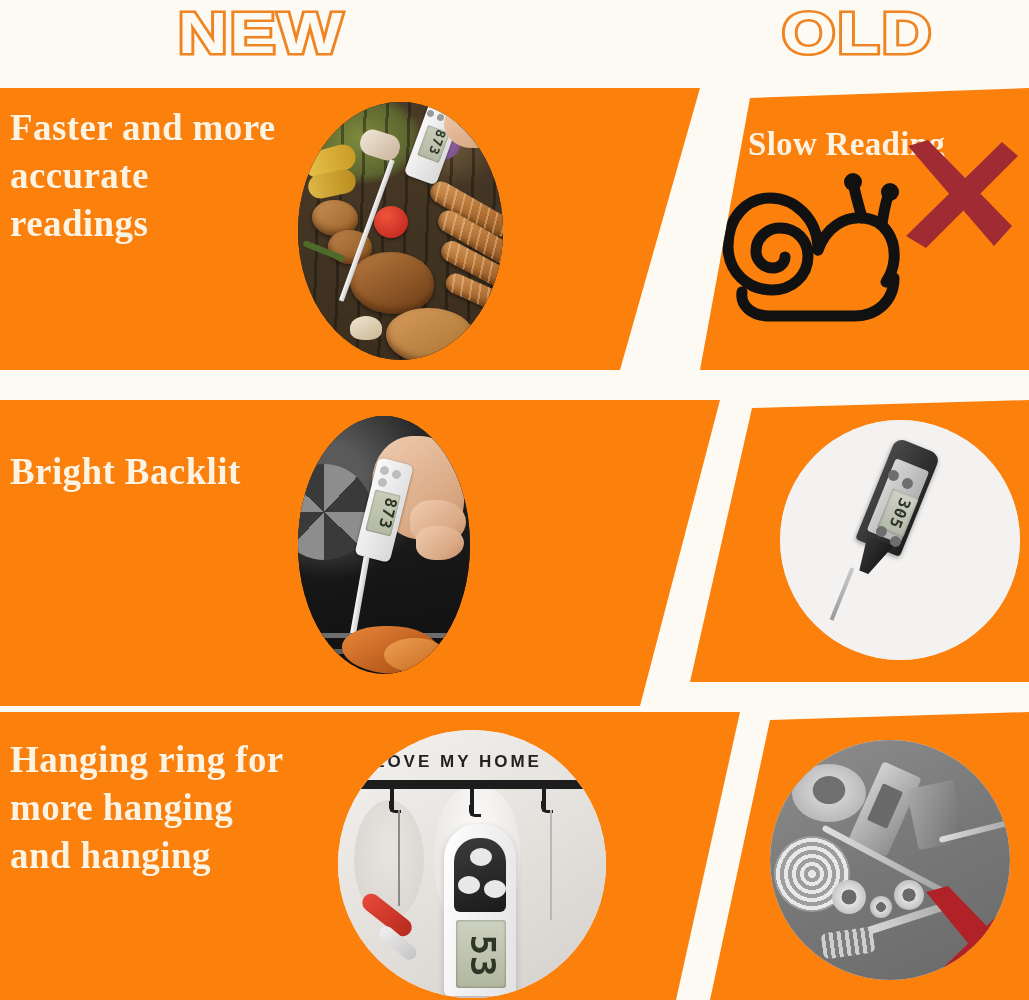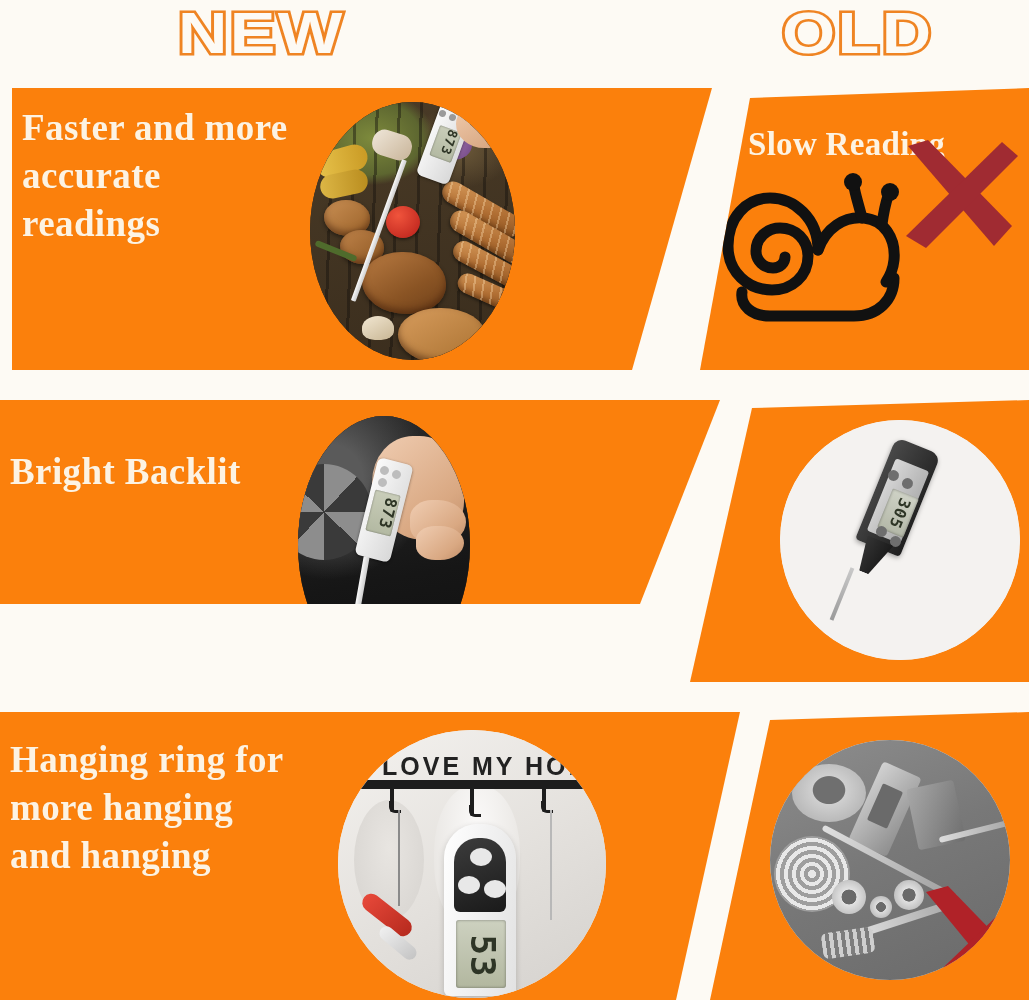--- a/index.html
+++ b/index.html
@@ -32,26 +32,26 @@
     transform-origin:left top;
   }
   #hdr-new { left:178px; top:4px; }
   #hdr-old { left:782px; top:4px; }
 
   
   .panel { position:absolute; background:#fb800c; overflow:hidden; }
 
   
   #p-new-1 { left:0;    top:88px;  width:700px; height:282px;
-             clip-path:polygon(0 0, 700px 0, 620px 100%, 0 100%);margin-left:12px; }
+             clip-path:polygon(0 0, 700px 0, 620px 100%, 0 100%); }
   #p-old-1 { left:700px; top:88px; width:329px; height:282px;
              clip-path:polygon(50px 10px, 329px 0, 329px 100%, 0 100%); }
 
   
-  #p-new-2 { left:0;    top:400px; width:720px; height:204px;
+  #p-new-2 { left:0;    top:400px; width:720px; height:306px;
              clip-path:polygon(0 0, 720px 0, 640px 100%, 0 100%); }
   #p-old-2 { left:690px; top:400px; width:339px; height:282px;
              clip-path:polygon(62px 8px, 339px 0, 339px 100%, 0 100%); }
 
   
   #p-new-3 { left:0;    top:712px; width:740px; height:351px;
              clip-path:polygon(0 0, 740px 0, 662px 100%, 0 100%); }
   #p-old-3 { left:710px; top:712px; width:319px; height:288px;
              clip-path:polygon(60px 8px, 319px 0, 319px 100%, 0 100%); }
 
@@ -372,21 +372,21 @@
 
     <div class="media circle-photo" id="ph-hang">
       <div class="wall-bg"></div>
 
       <div style="position:absolute;left:16px;top:70px;width:70px;height:120px;border-radius:50%;
                   background:radial-gradient(ellipse at 50% 40%,#e8e5e1,#d6d3cf);"></div>
       <div style="position:absolute;left:96px;top:56px;width:86px;height:150px;border-radius:44% 44% 50% 50%;
                   background:radial-gradient(ellipse at 50% 30%,#fbfaf9,#e4e1dd);"></div>
 
       <div class="rail" style="left:0;top:50px;width:100%;height:9px;"></div>
-      <div class="rack-label" style="left:36px;top:22px;font-size:25px;margin-left:8px;">LOVE MY HOME</div>
+      <div class="rack-label" style="left:36px;top:22px;font-size:17px;">LOVE MY HOME</div>
 
       <div class="hook" style="left:52px;top:58px;height:24px;"></div>
       <div class="hook" style="left:132px;top:58px;height:28px;"></div>
       <div class="hook" style="left:204px;top:58px;height:24px;"></div>
 
       <div style="position:absolute;left:60px;top:80px;width:2px;height:96px;background:#8a8a8a;"></div>
       <div style="position:absolute;left:212px;top:80px;width:2px;height:110px;background:#b8b8b8;"></div>
 
       <div style="position:absolute;left:106px;top:94px;width:72px;height:172px;border-radius:34px 34px 6px 6px;
                   background:linear-gradient(100deg,#ffffff,#e2e2e2);box-shadow:0 2px 6px rgba(0,0,0,.18);"></div>

